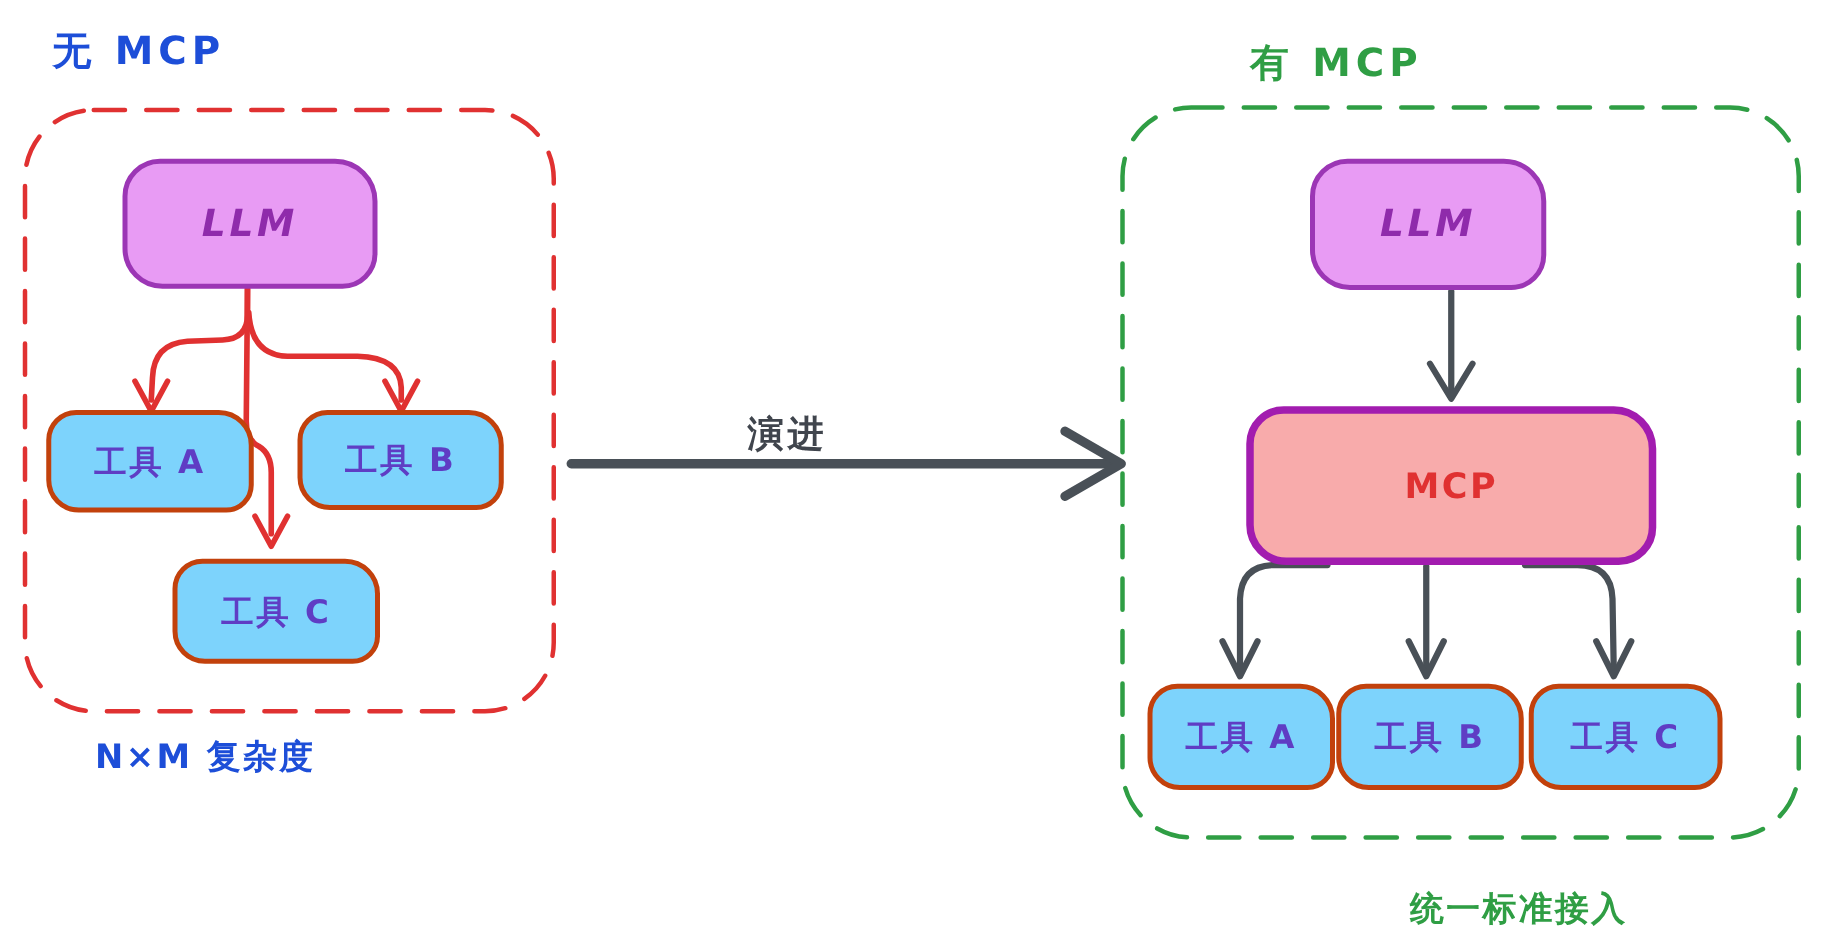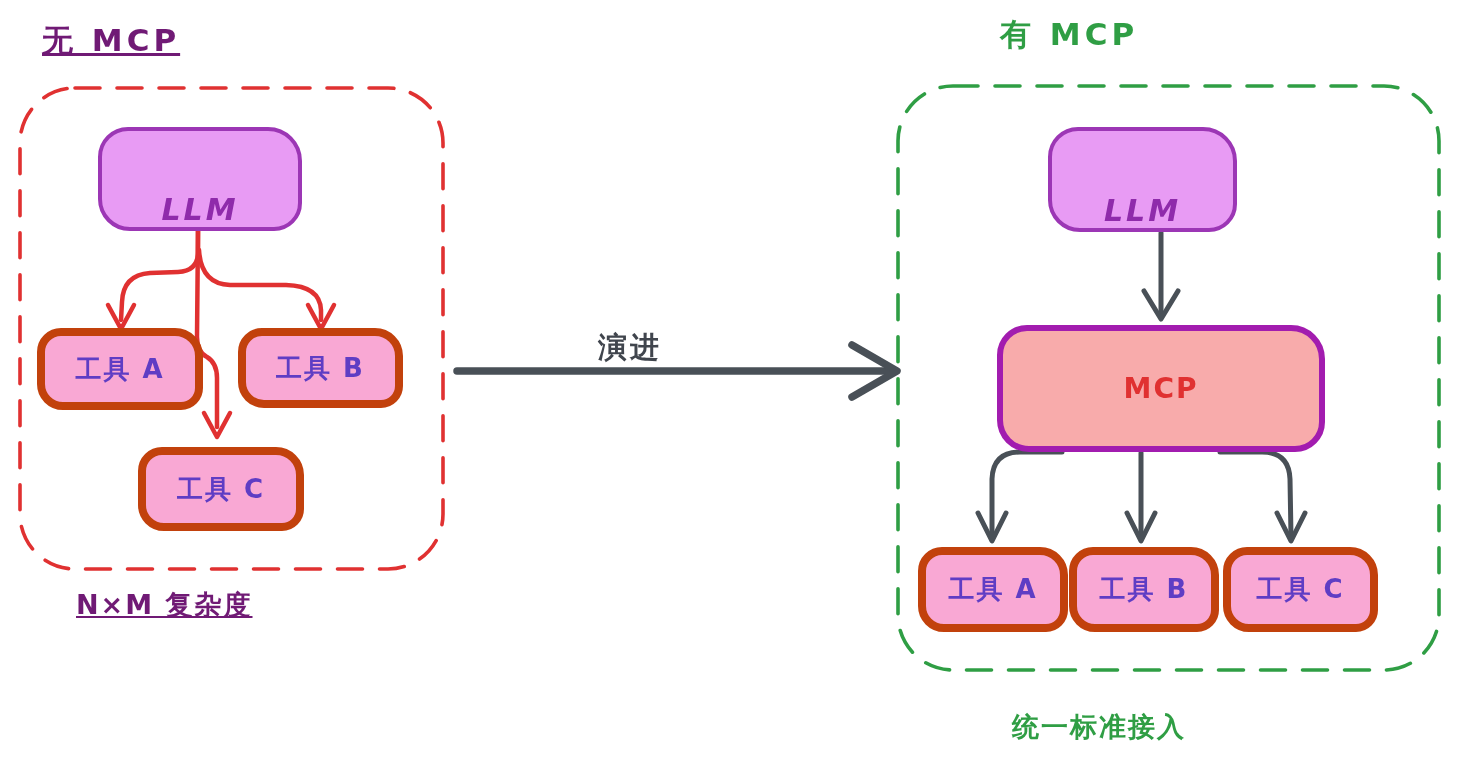--- a/index.html
+++ b/index.html
@@ -3,31 +3,31 @@
 <meta charset="utf-8">
 <style>
   html, body { margin:0; padding:0; background:#ffffff; }
   .canvas {
     position:relative; width:1460px; height:761px; background:#ffffff;
     font-family:"DejaVu Sans","Liberation Sans",sans-serif; overflow:hidden;
   }
   .canvas svg.arrow-layer { position:absolute; left:0; top:0; width:1460px; height:761px; }
   .abs { position:absolute; box-sizing:border-box; }
   .panel-title { font-size:31px; font-weight:bold; letter-spacing:4px; }
-  .title-red   { color:#701a75;text-decoration:underline; }
+  .title-red   { color:#1d4ed8; }
   .title-green { color:#2f9e44; }
   .caption { font-size:27px; font-weight:bold; letter-spacing:2px; }
   .box { display:flex; align-items:center; justify-content:center; }
   .llm-box {
     background:#e89bf4; border:4px solid #9c36b5;
     border-radius:30px 34px 28px 32px;
-    color:#8f2bab; font-size:30px; font-weight:bold; font-style:italic; letter-spacing:3px;align-items:flex-end;
+    color:#8f2bab; font-size:30px; font-weight:bold; font-style:italic; letter-spacing:3px;
   }
   .tool-box {
-    background:#f9a8d4; border:8px solid #c2410c;
+    background:#7dd3fc; border:4px solid #c2410c;
     border-radius:24px 28px 22px 26px;
     color:#5f3dc4; font-size:26px; font-weight:bold; letter-spacing:2px;
   }
   .mcp-box {
     background:#f8abab; border:6px solid #a21caf;
     border-radius:30px 34px 30px 32px;
     color:#e03131; font-size:28px; font-weight:bold; letter-spacing:2px;
     flex-direction:column; line-height:1.4; text-align:center;
   }
   .transition-label { font-size:29px; font-weight:bold; color:#40454d; letter-spacing:3px; text-align:left; }
@@ -84,35 +84,35 @@
     <span>工具 B</span>
   </div>
   <div class="abs box tool-box" style="left:138px; top:447px; width:166px; height:84px;">
     <span>工具 C</span>
   </div>
 
   <div class="abs caption title-red" style="left:76px; top:587px;">N×M 复杂度</div>
 
   <div class="abs transition-label" style="left:598px; top:328px; width:140px;">演进</div>
 
-  <div class="abs panel-title title-green" style="left:1000px; top:14px;">有 MCP</div>
+  <div class="abs panel-title title-green" style="left:1000px; top:30px;">有 MCP</div>
 
   <div class="abs box llm-box" style="left:1048px; top:127px; width:189px; height:105px;">
     <span>LLM</span>
   </div>
 
   <div class="abs box mcp-box" style="left:997px; top:325px; width:328px; height:127px;">
     <span>MCP</span>
   </div>
 
   <div class="abs box tool-box" style="left:918px; top:547px; width:150px; height:85px;">
     <span>工具 A</span>
   </div>
   <div class="abs box tool-box" style="left:1069px; top:547px; width:150px; height:85px;">
     <span>工具 B</span>
   </div>
   <div class="abs box tool-box" style="left:1223px; top:547px; width:155px; height:85px;">
     <span>工具 C</span>
   </div>
 
-  <div class="abs caption title-green" style="left:1012px; top:709px;text-align:center;">统一标准接入</div>
+  <div class="abs caption title-green" style="left:1128px; top:709px;text-align:center;">统一标准接入</div>
 
 </div>
 
 </body></html>

